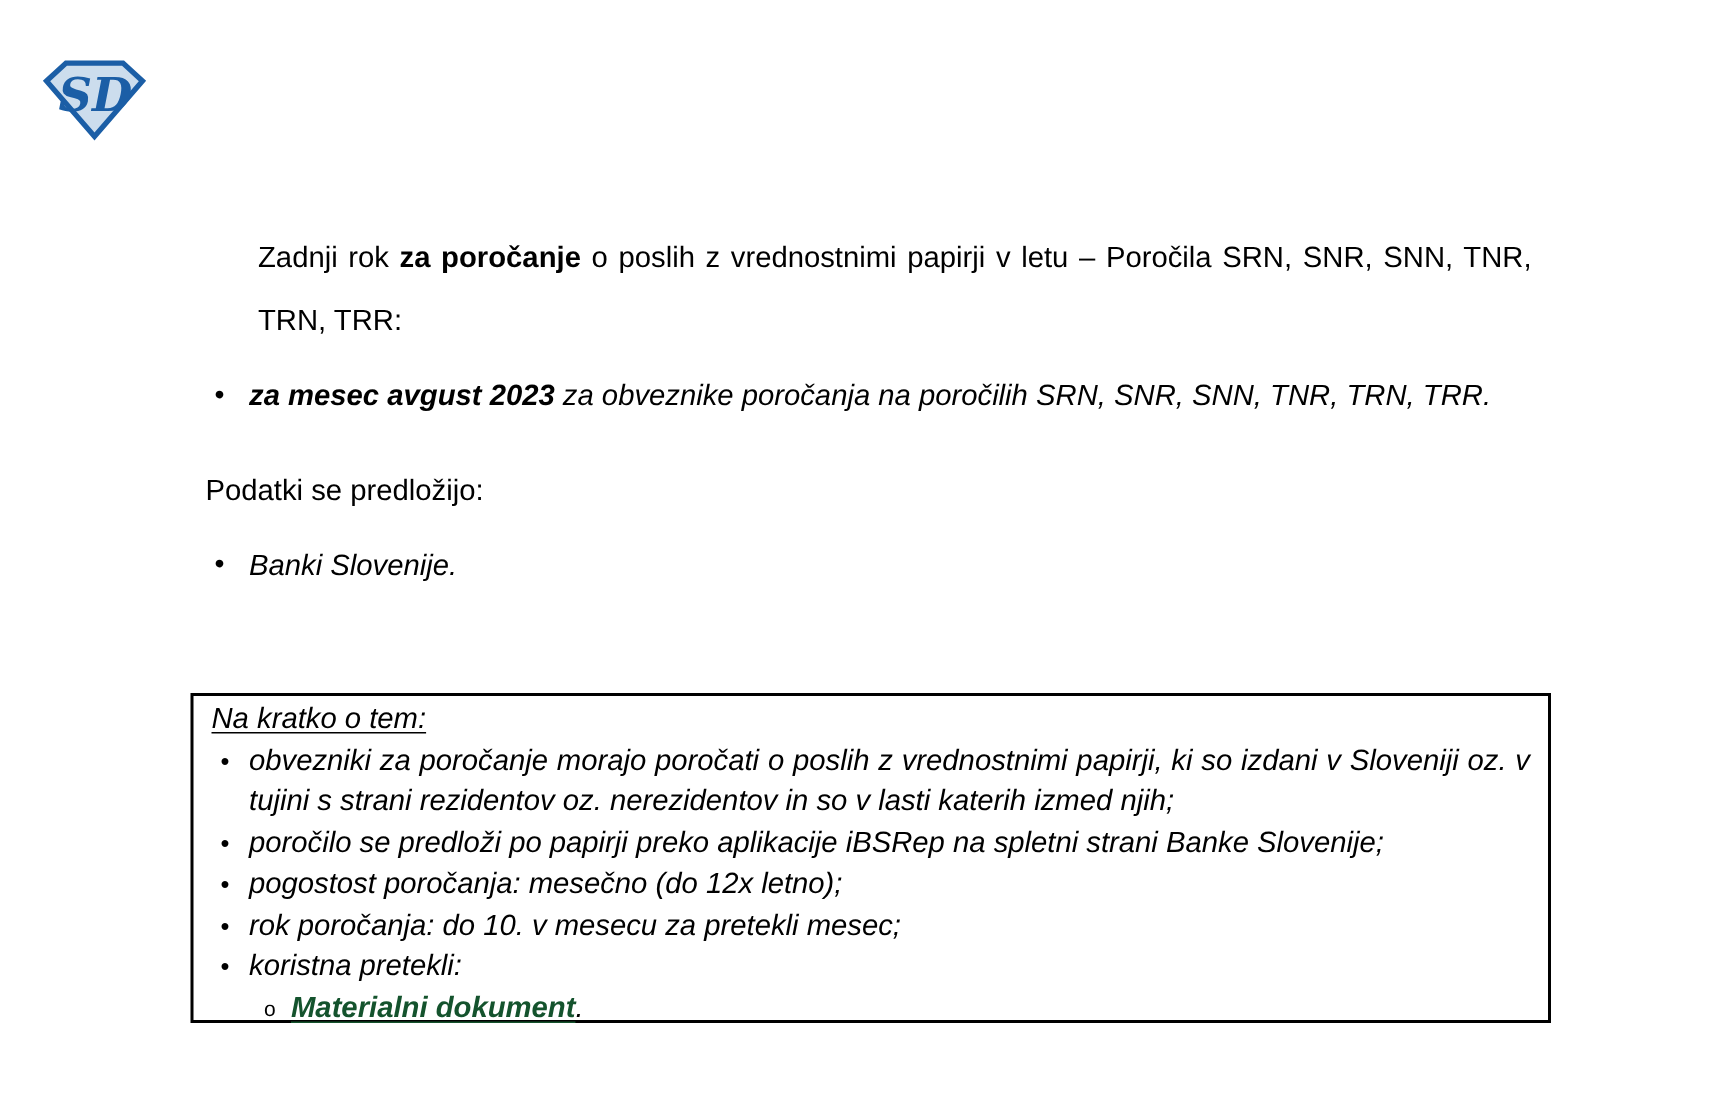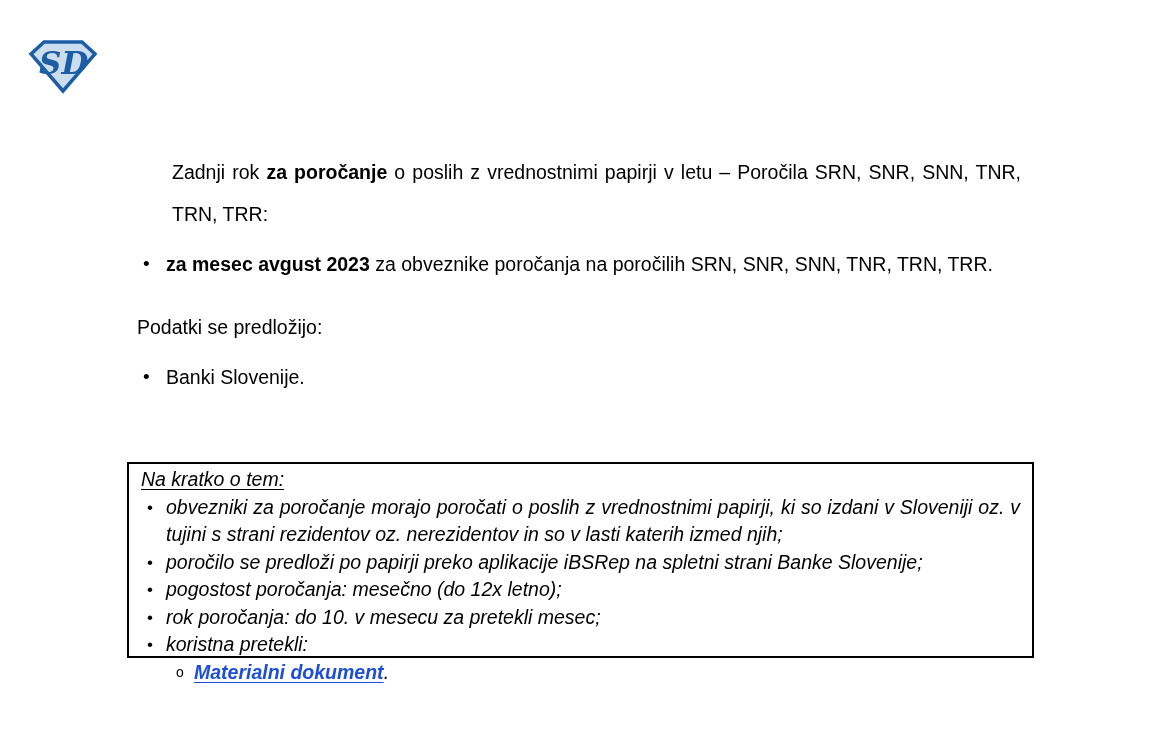--- a/index.html
+++ b/index.html
@@ -29,29 +29,29 @@
   }
   .para { text-align: justify; margin-left: 35px; }
   .bold { font-weight: bold; }
 
   .bullet-row { display: flex; margin-top: 8px; }
   .bullet-row .bullet {
     flex: 0 0 29px;
     padding-left: 6px;
     font-size: 19px;
   }
-  .bullet-row .bullet-text { flex: 1 1 auto; text-align: justify; }
+  .bullet-row .bullet-text { flex: 1 1 auto; text-align: justify; font-style: italic; }
 
   .para-plain { margin-top: 21px; }
 
   
   .infobox {
     position: absolute;
     left: 127px; top: 462px;
-    width: 907px; height: 196px;
+    width: 907px; height: 220px;
     border: 2px solid #000000;
     padding: 2px 12px 0 12px;
     font-size: 19.5px;
     font-style: italic;
     line-height: 27.5px;
   }
   .infobox-title {
     text-decoration: underline;
     text-underline-offset: 3px;
   }
@@ -65,21 +65,21 @@
   .box-bullet-row .bullet-text { flex: 1 1 auto; text-align: justify; }
 
   .sub-bullet-row { display: flex; margin-left: 35px; }
   .sub-bullet-row .sub-bullet {
     flex: 0 0 18px;
     font-style: normal;
     font-size: 14px;
     line-height: 27.5px;
   }
   .doc-link {
-    color: #1d4ed8;
+    color: #14532d;
     font-weight: bold;
     text-decoration: underline;
     text-underline-offset: 3px;
     cursor: pointer;
   }
 </style>
 </head>
 <body>
 
 <div class="page">

